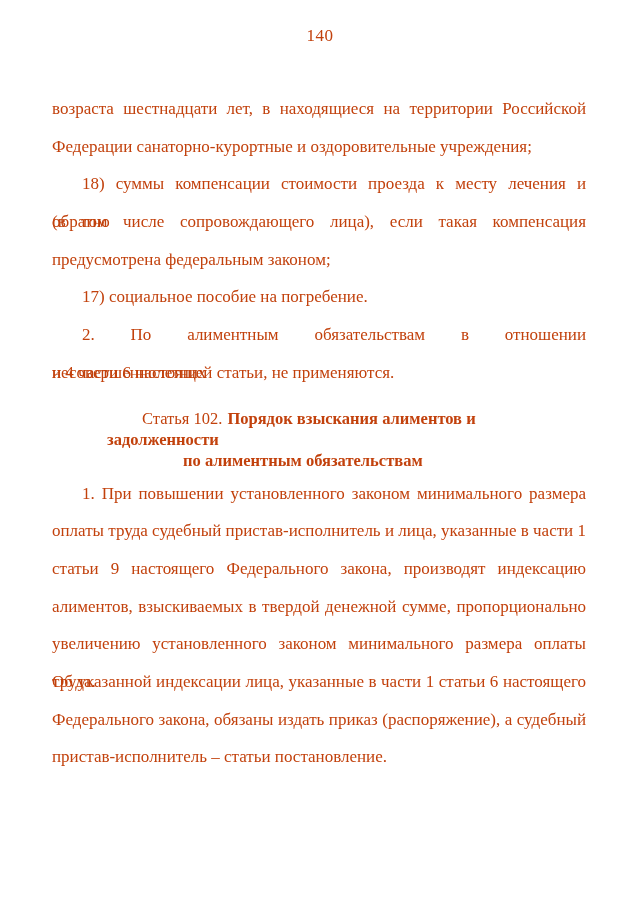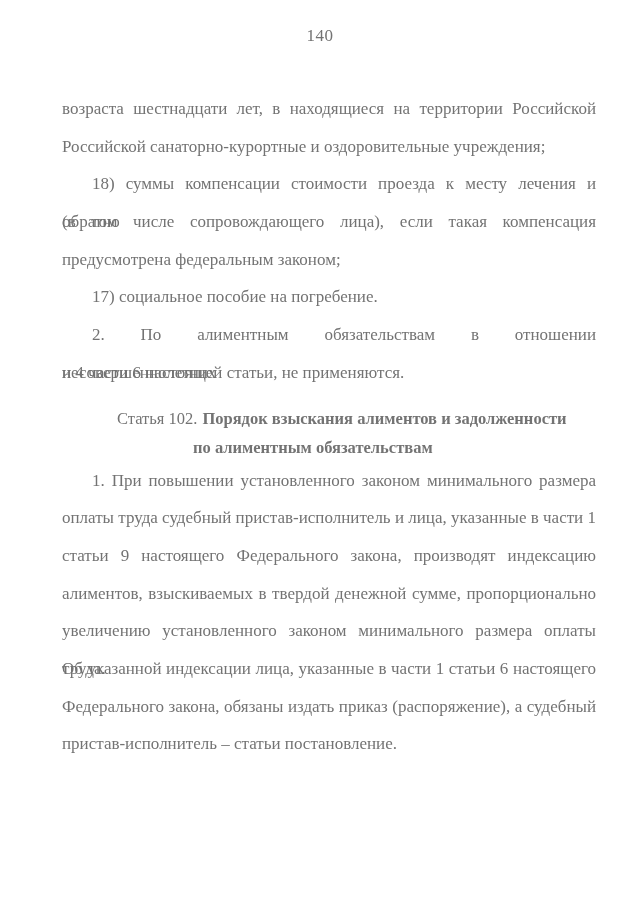--- a/index.html
+++ b/index.html
@@ -1,37 +1,37 @@
 <!DOCTYPE html>
 <html><head>
 <meta charset="utf-8">
 <style>
   html, body { margin: 0; padding: 0; background: #ffffff; }
   .page {
     position: relative;
     width: 640px;
     height: 886px;
     background: #ffffff;
-    color: #737373;
+    color: #c2410c;
     font-family: "Liberation Serif", "DejaVu Serif", serif;
     overflow: hidden;
   }
   .page-number {
     position: absolute;
     top: 26px;
     left: 0;
     width: 100%;
     text-align: center;
     font-size: 17px;
     letter-spacing: 0.5px;
   }
   .body-block {
     position: absolute;
     top: 90px;
-    left: 62px;
+    left: 52px;
     width: 534px;
     font-size: 17px;
   }
   .line {
     height: 37.7px;
     line-height: 37.7px;
     text-align: left;
   }
   .line.j {
     text-align: justify;
@@ -40,35 +40,35 @@
   .line.ind {
     text-indent: 30px;
   }
   .heading {
     margin-top: 16px;
     margin-bottom: 4px;
     font-size: 16.5px;
     line-height: 21px;
   }
   .heading .h1 { padding-left: 55px; }
-  .heading .h2 { padding-left: 131px; font-weight: 700; margin-top: 8px; }
-  .h-label { font-weight: 400; margin-right: 5px; }
+  .heading .h2 { padding-left: 131px; font-weight: 700; }
+  .h-label { font-weight: 400; margin-right: 5px; margin-left: 35px; }
   .h-title { font-weight: 700; }
 </style>
 </head>
 <body>
 
 <div class="page">
 
   <div class="page-number">140</div>
 
   <div class="body-block">
 
     <div class="line j">возраста шестнадцати лет, в находящиеся на территории Российской</div>
-    <div class="line">Российской санаторно-курортные и оздоровительные учреждения;</div>
+    <div class="line">Федерации санаторно-курортные и оздоровительные учреждения;</div>
 
     <div class="line j ind">18) суммы компенсации стоимости проезда к месту лечения и обратно</div>
     <div class="line j">(в том числе сопровождающего лица), если такая компенсация</div>
     <div class="line">предусмотрена федеральным законом;</div>
 
     <div class="line ind">17) социальное пособие на погребение.</div>
 
     <div class="line j ind">2. По алиментным обязательствам в отношении несовершеннолетних</div>
     <div class="line">и 4 части 6 настоящей статьи, не применяются.</div>
 

